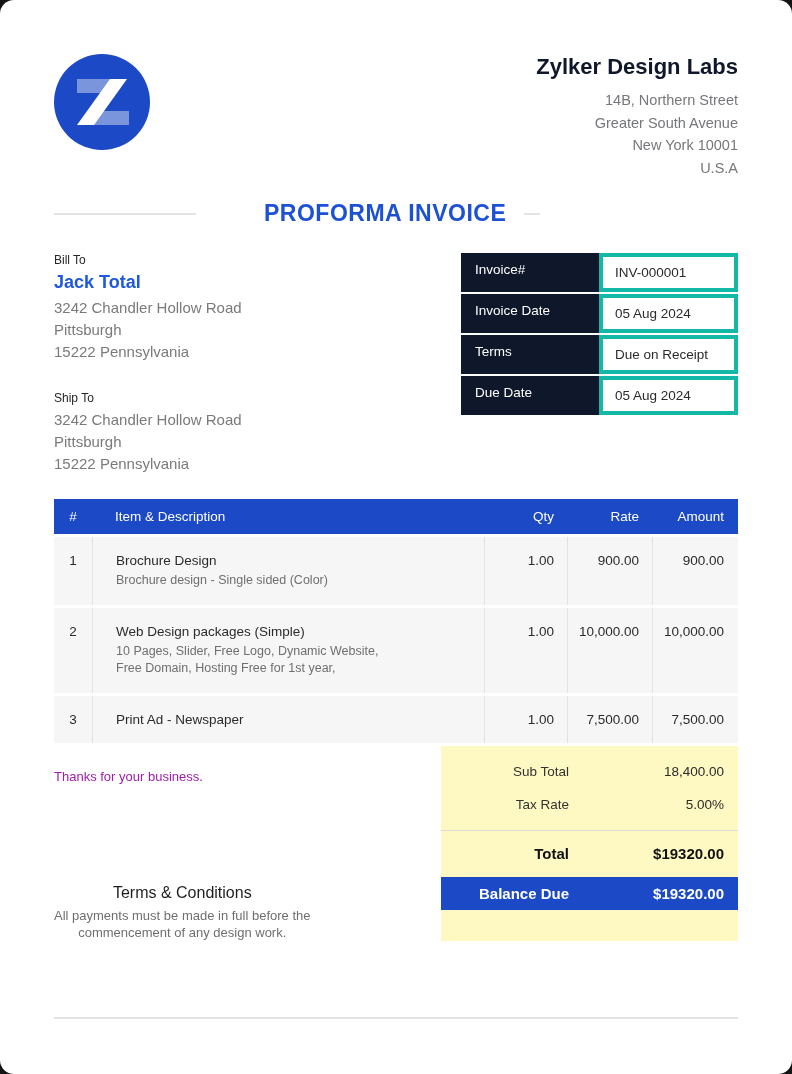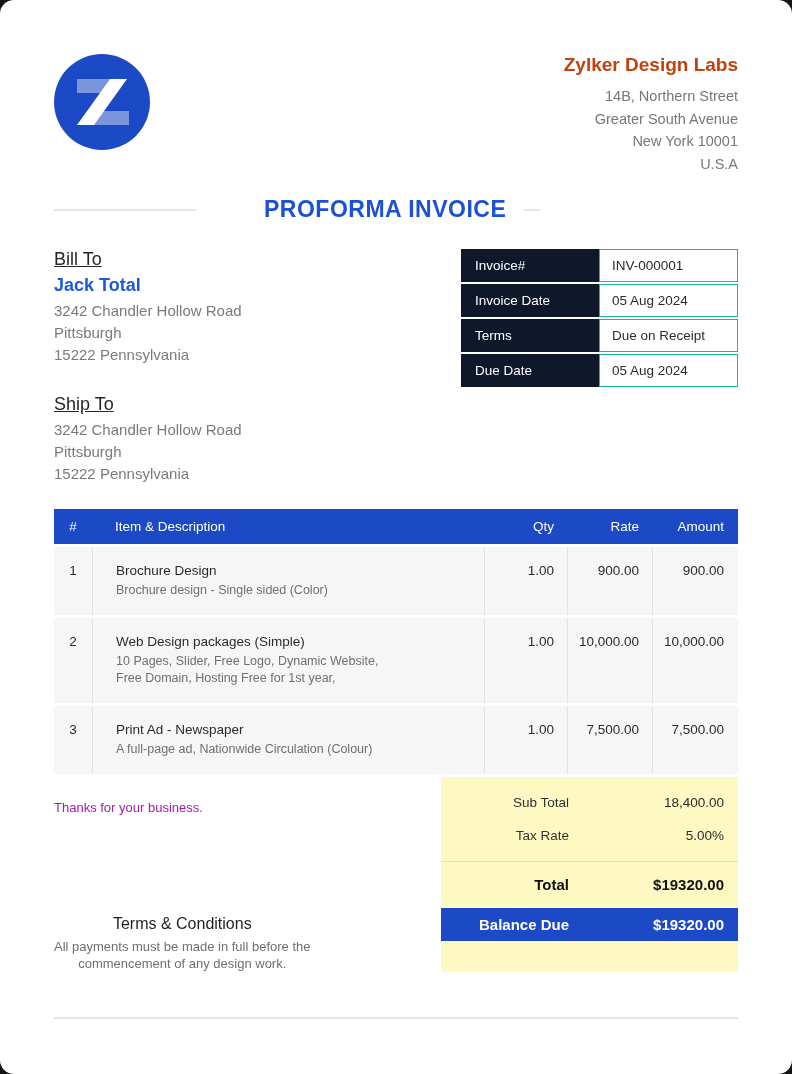--- a/index.html
+++ b/index.html
@@ -11,42 +11,42 @@
     border-radius:14px;
     overflow:hidden;
     font-family:"Liberation Sans", sans-serif;
     padding:54px 54px 0 54px;
     color:#262626;
   }
   
   .header { display:flex; justify-content:space-between; align-items:flex-start; }
   .logo-wrap { width:96px; height:96px; }
   .company { text-align:right; }
-  .company-name { font-size:19px; font-weight:bold; color:#c2410c; }
+  .company-name { font-size:22px; font-weight:bold; color:#0f172a; }
   .company-addr { margin-top:9px; font-size:14.5px; color:#76777a; line-height:22.5px; }
   
   .title-band { display:flex; align-items:center; margin-top:21px; }
   .band-line { height:2px; background:#e4e4e4; }
   .band-line.left  { width:142px; margin-right:68px; }
   .band-line.right { width:16px;  margin-left:18px; }
   .doc-title { font-size:23px; font-weight:bold; color:#1d51d4; letter-spacing:0.5px; }
   
   .info-section { display:flex; justify-content:space-between; margin-top:26px; }
-  .party-label { font-size:18px; color:#262626;text-decoration:underline; }
+  .party-label { font-size:12px; color:#262626; }
   .party-name { margin-top:5px; font-size:18px; font-weight:bold; color:#1e58de; }
   .party-addr { margin-top:4px; font-size:15px; color:#7a7a7a; line-height:22px; }
   .ship-block { margin-top:28px; }
   .meta-table { width:277px; }
   .meta-row { display:flex; margin-bottom:2px; }
   .meta-label {
     width:138px; background:#0f172a; color:#ffffff;
     font-size:13.5px; padding:9px 8px 9px 14px;
   }
   .meta-value {
-    flex:1; background:#ffffff; border:1px solid #14b8a6;
+    flex:1; background:#ffffff; border:4px solid #14b8a6;
     font-size:13.5px; color:#2b2b2b; padding:8px 8px 8px 12px;
   }
   
   .items-table { margin-top:24px; }
   .items-head {
     display:flex; align-items:center; background:#1c49c5; color:#ffffff;
     height:35px; font-size:13.5px;
   }
   .col-num { width:38px; text-align:center; flex-shrink:0; }
   .col-desc { flex:1; padding-left:23px; padding-right:20px; }
@@ -191,23 +191,20 @@
       </div>
       <div class="col-qty">1.00</div>
       <div class="col-rate">10,000.00</div>
       <div class="col-amount">10,000.00</div>
     </div>
 
     <div class="items-row">
       <div class="col-num">3</div>
       <div class="col-desc">
         <div class="item-name">Print Ad - Newspaper</div>
-        <div class="item-sub">
-          <div>A full-page ad, Nationwide Circulation (Colour)</div>
-        </div>
       </div>
       <div class="col-qty">1.00</div>
       <div class="col-rate">7,500.00</div>
       <div class="col-amount">7,500.00</div>
     </div>
   </div>
 
   <div class="footer-row">
     <div class="left-col">
       <div class="thanks">Thanks for your business.</div>

